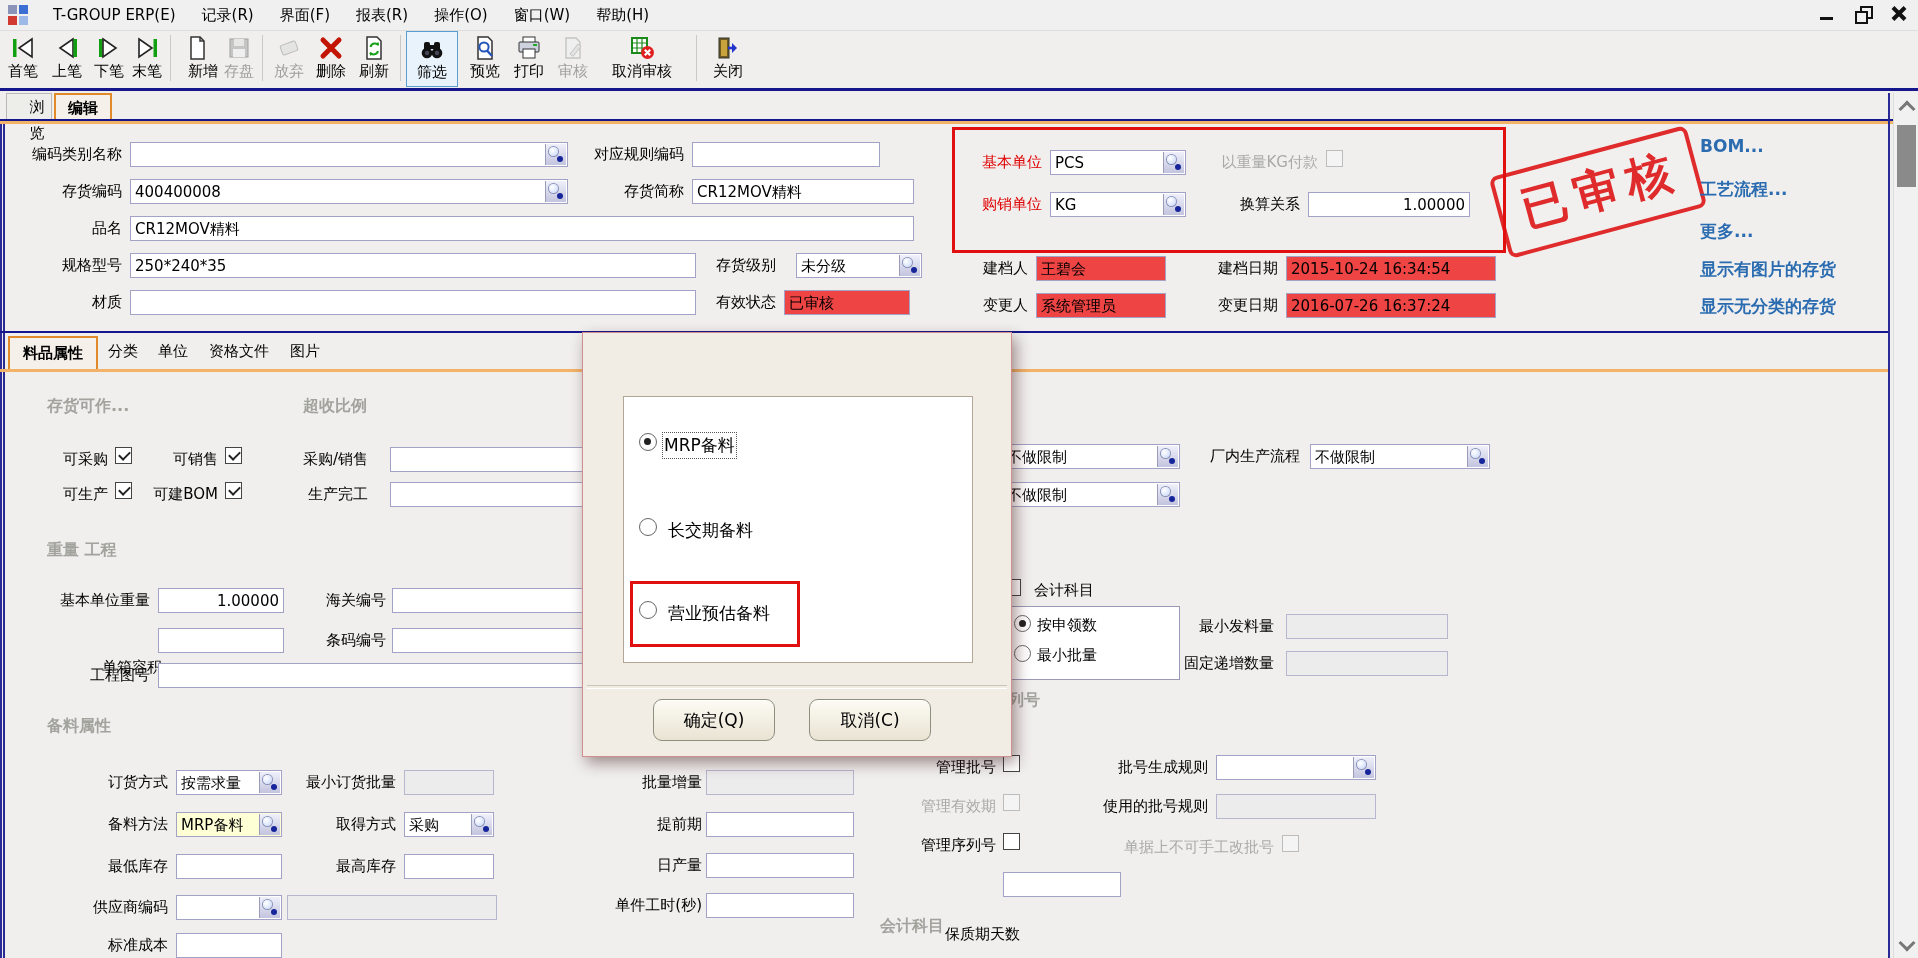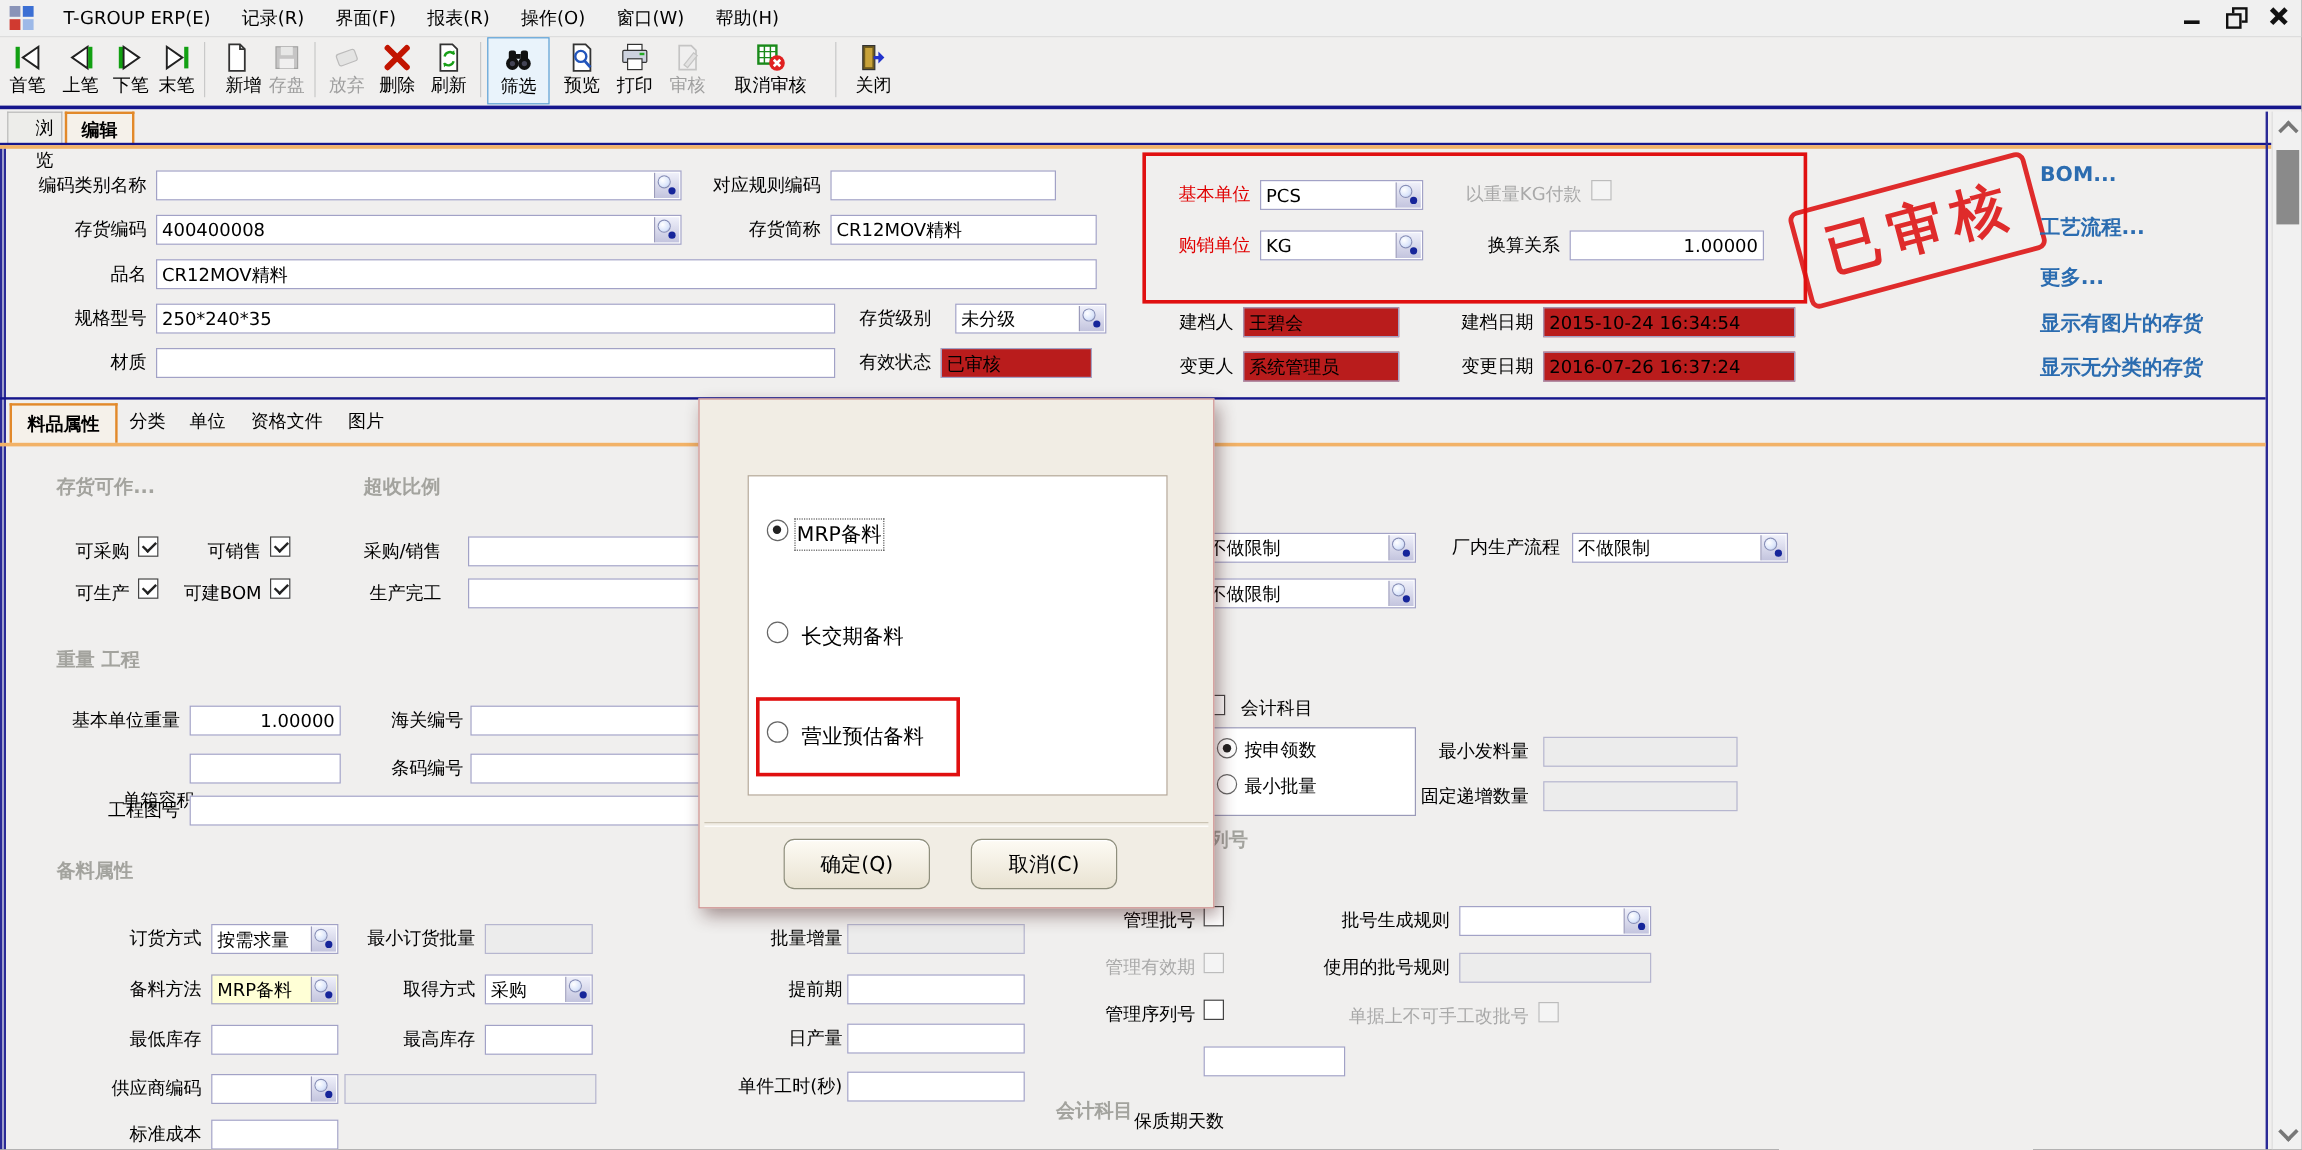--- a/index.html
+++ b/index.html
@@ -37,21 +37,21 @@
   
   .lbl{position:absolute;text-align:right;white-space:nowrap;cursor:default;}
   .llbl{position:absolute;text-align:left;white-space:nowrap;cursor:default;}
   .rlbl{color:#e00000;}
   .glbl{color:#a9a9a9;}
   .sect{position:absolute;color:#a3a39e;font-weight:bold;font-size:16px;white-space:nowrap;cursor:default;}
   .fld{position:absolute;height:25px;background:#fff;border:1px solid #a2a2c6;box-sizing:border-box;}
   .fld .v{display:block;padding:3px 4px 0 4px;white-space:nowrap;overflow:hidden;font-size:15px;}
   .fld.hasLk .v{margin-right:20px;}
   .fld.num .v{text-align:right;}
-  .fld.ro{background:#b91c1c;}
+  .fld.ro{background:#ef4444;}
   .fld.dis{background:#ececec;border-color:#b6b6cf;}
   .fld.yellow{background:#ffffd6;}
   .lk{position:absolute;right:1px;top:1px;bottom:1px;width:20px;background:linear-gradient(#eff0fa,#c3c4de);border-left:1px solid #9b9bbb;cursor:pointer;}
   .lk::before{content:"";position:absolute;left:3px;top:3px;width:9px;height:9px;border-radius:50%;background:radial-gradient(circle at 35% 35%,#ffffff,#d9e4fb 65%,#98a6cc);box-shadow:0 0 0 1px #8890b8;}
   .lk::after{content:"";position:absolute;right:3px;bottom:3px;width:6px;height:6px;border-radius:50%;background:#16259a;}
   .cb{position:absolute;width:17px;height:17px;background:#fff;border:1px solid #444;box-sizing:border-box;cursor:pointer;}
   .cb.checked::after{content:"";position:absolute;left:3px;top:3px;width:9px;height:5px;border-left:2px solid #222;border-bottom:2px solid #222;transform:rotate(-45deg);}
   .cb.dis{border-color:#bcbcbc;background:#f4f4f4;cursor:default;}
   .rad{position:absolute;width:17px;height:17px;border:1px solid #666;border-radius:50%;background:#fff;box-sizing:border-box;cursor:pointer;}
   .rad.sel::after{content:"";position:absolute;left:4px;top:4px;width:7px;height:7px;border-radius:50%;background:#222;}

